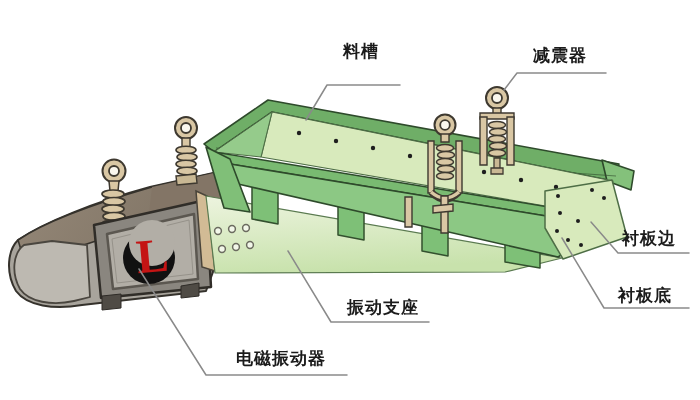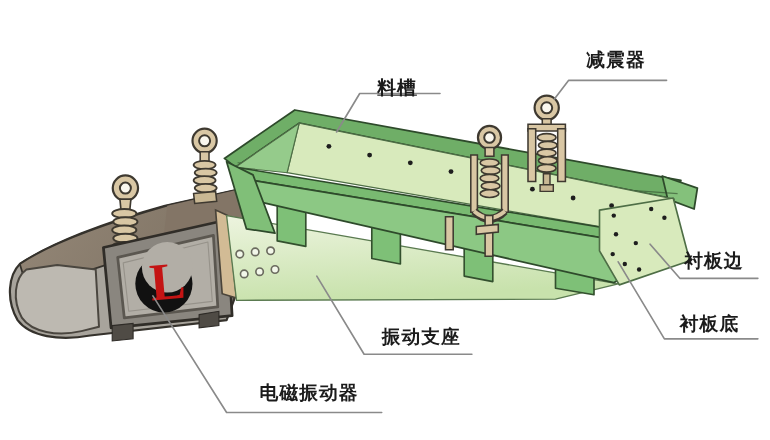--- a/index.html
+++ b/index.html
@@ -174,20 +174,20 @@
     <g fill="none" stroke="#8A8A8A" stroke-width="1.5" stroke-linejoin="round" stroke-linecap="round">
       <path d="M306,120 L327,85 L400,85"></path>
       <path d="M504,90 L517,73 L606,73"></path>
       <path d="M591,222 L618,253 L689,253"></path>
       <path d="M562,238 L604,308 L689,308"></path>
       <path d="M288,251 L331,322 L429,322"></path>
       <path d="M139,269 L206,375 L347,375"></path>
     </g>
   </svg>
 
-  <div class="callout" style="left:343px;top:72px;text-decoration:underline;">料槽</div>
+  <div class="callout" style="left:343px;top:43px;">料槽</div>
   <div class="callout" style="left:533px;top:47px;">减震器</div>
   <div class="callout" style="left:622px;top:230px;text-align:center;">衬板边</div>
   <div class="callout" style="left:618px;top:287px;">衬板底</div>
   <div class="callout" style="left:347px;top:299px;">振动支座</div>
   <div class="callout" style="left:236px;top:350px;">电磁振动器</div>
 
 </div>
 
 </body></html>

